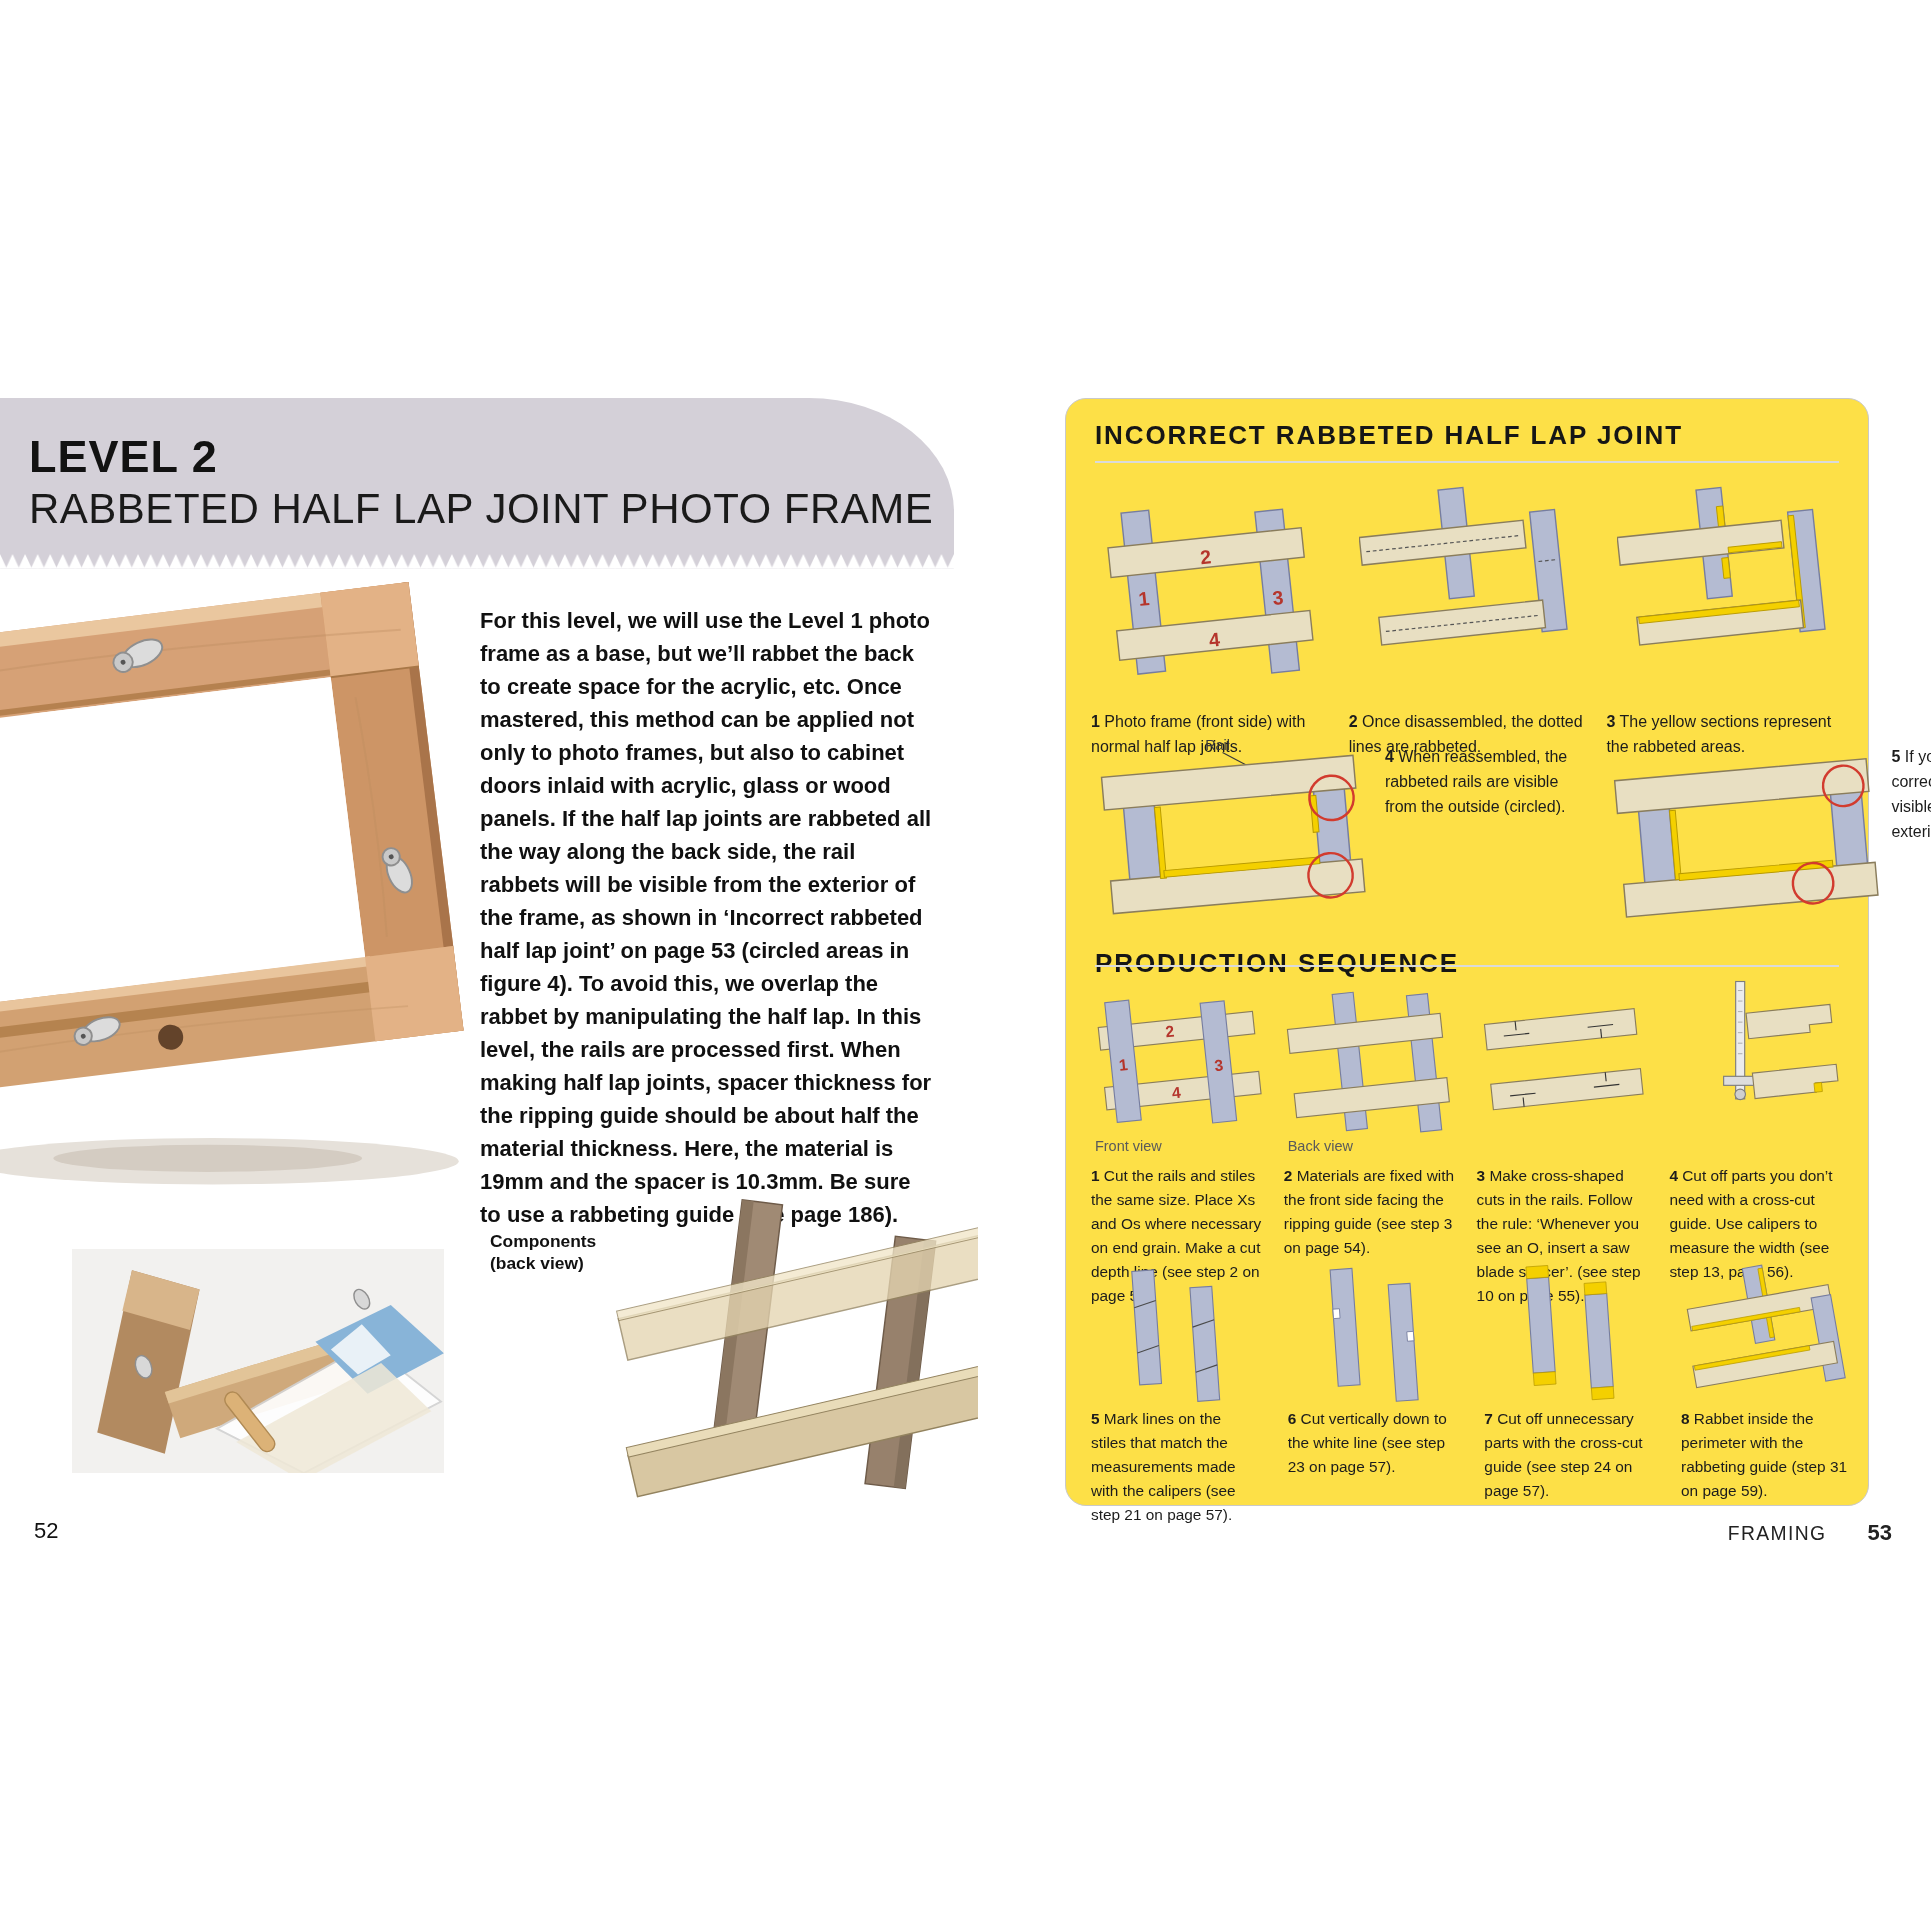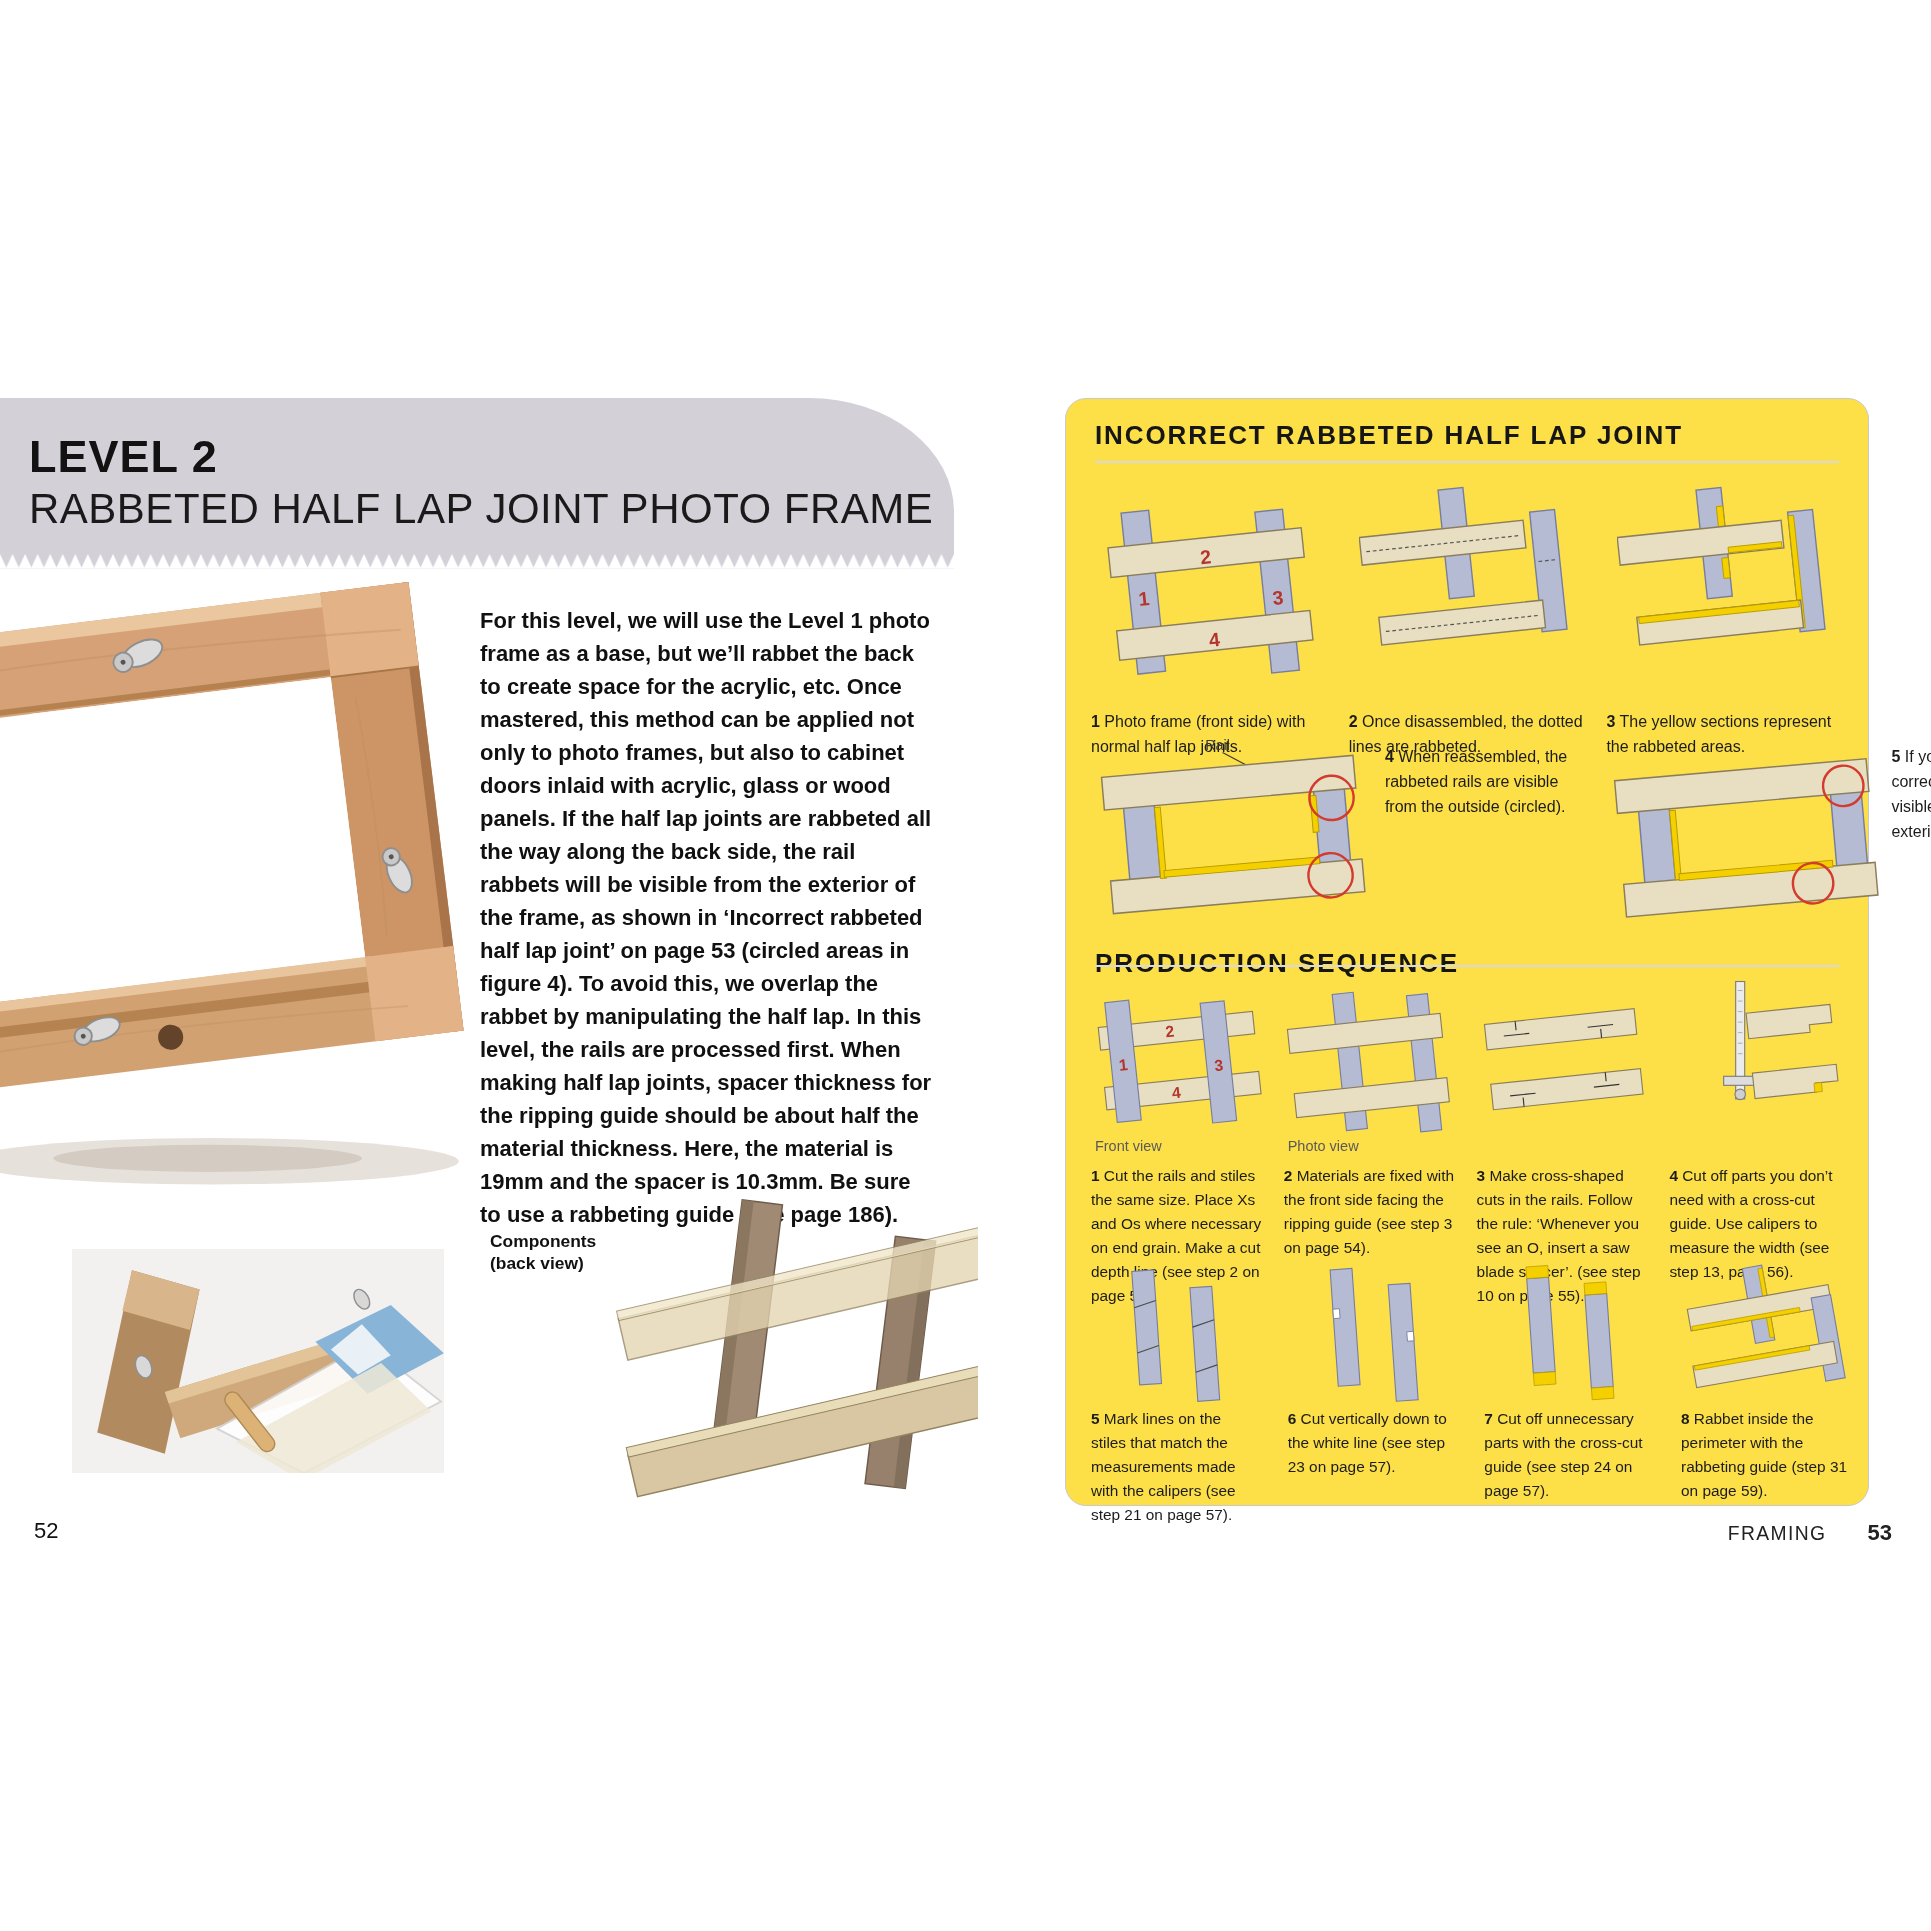--- a/index.html
+++ b/index.html
@@ -289,21 +289,21 @@
       <div class="diag">
         <svg width="174" height="158" viewBox="0 0 230 210">
           <g transform="rotate(-6 115 105)">
             <rect x="70" y="14" width="28" height="182" fill="#b4bbd2" stroke="#767da0" stroke-width="1.5"></rect>
             <rect x="168" y="26" width="28" height="182" fill="#b4bbd2" stroke="#767da0" stroke-width="1.5"></rect>
             <rect x="6" y="54" width="204" height="32" fill="#e8dfc2" stroke="#8a7d5c" stroke-width="1.5"></rect>
             <rect x="6" y="140" width="204" height="32" fill="#e8dfc2" stroke="#8a7d5c" stroke-width="1.5"></rect>
           </g>
         </svg>
       </div>
-      <div class="viewlabel">Photo view</div>
+      <div class="viewlabel">Back view</div>
       <div class="cap"><b>2</b><span> Materials are fixed with the front side facing the ripping guide (see step 3 on page 54).</span></div>
     </div>
     <div class="col">
       <div class="diag">
         <svg width="174" height="158" viewBox="0 0 230 210">
           <g transform="rotate(-6 115 105)">
             <rect x="12" y="48" width="200" height="34" fill="#e8dfc2" stroke="#8a7d5c" stroke-width="1.5"></rect>
             <line x1="36" y1="66" x2="70" y2="66" stroke="#333" stroke-width="1.5"></line>
             <line x1="53" y1="48" x2="53" y2="60" stroke="#333" stroke-width="1.5"></line>
             <line x1="148" y1="66" x2="182" y2="66" stroke="#333" stroke-width="1.5"></line>

